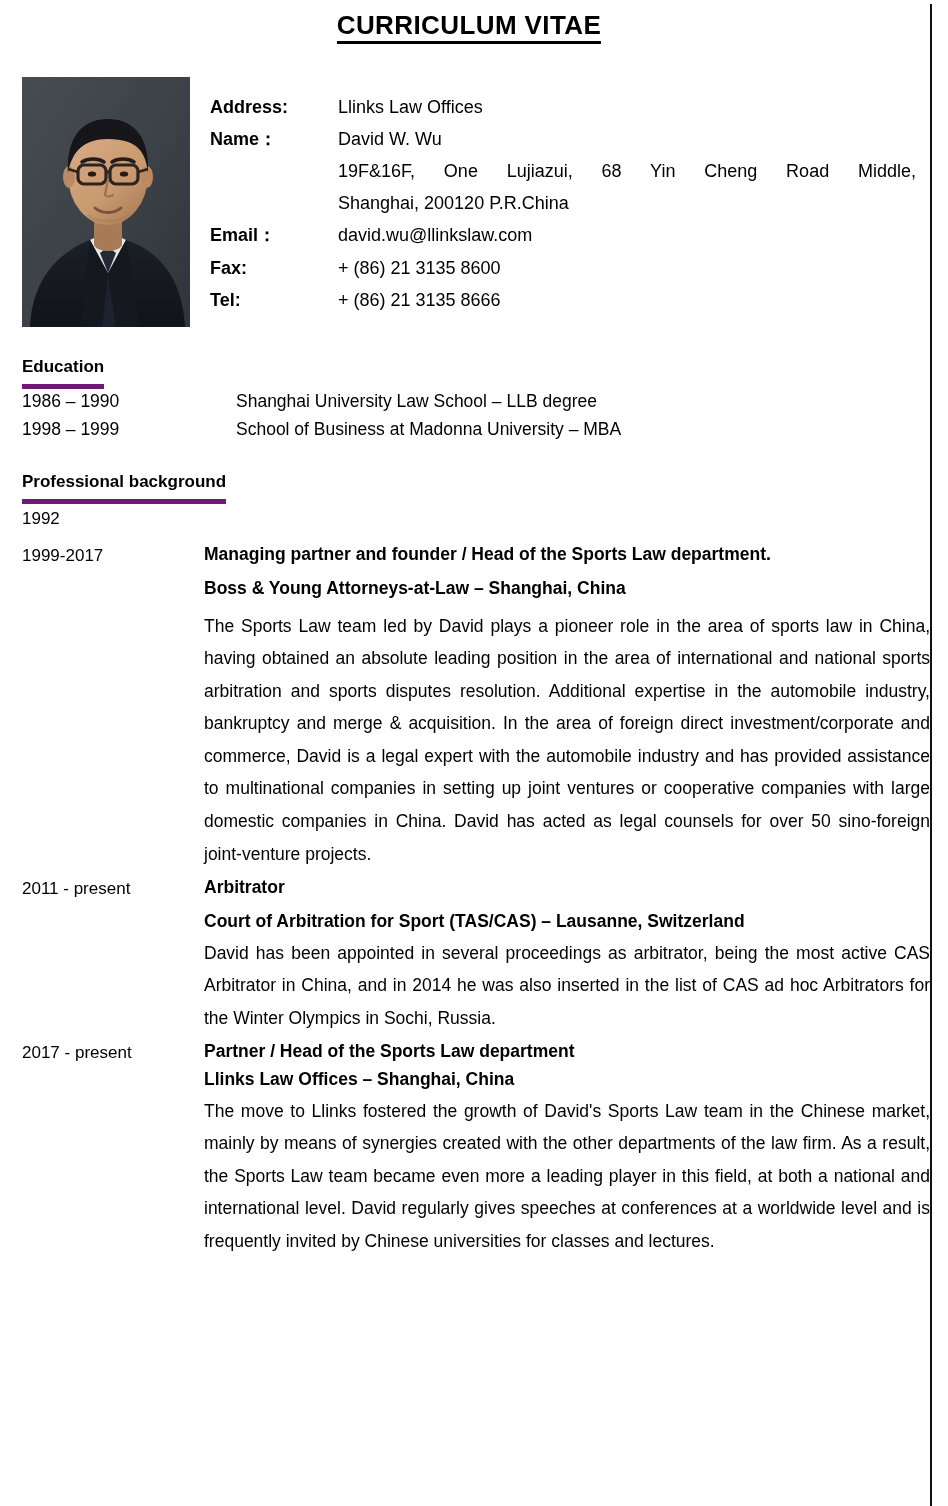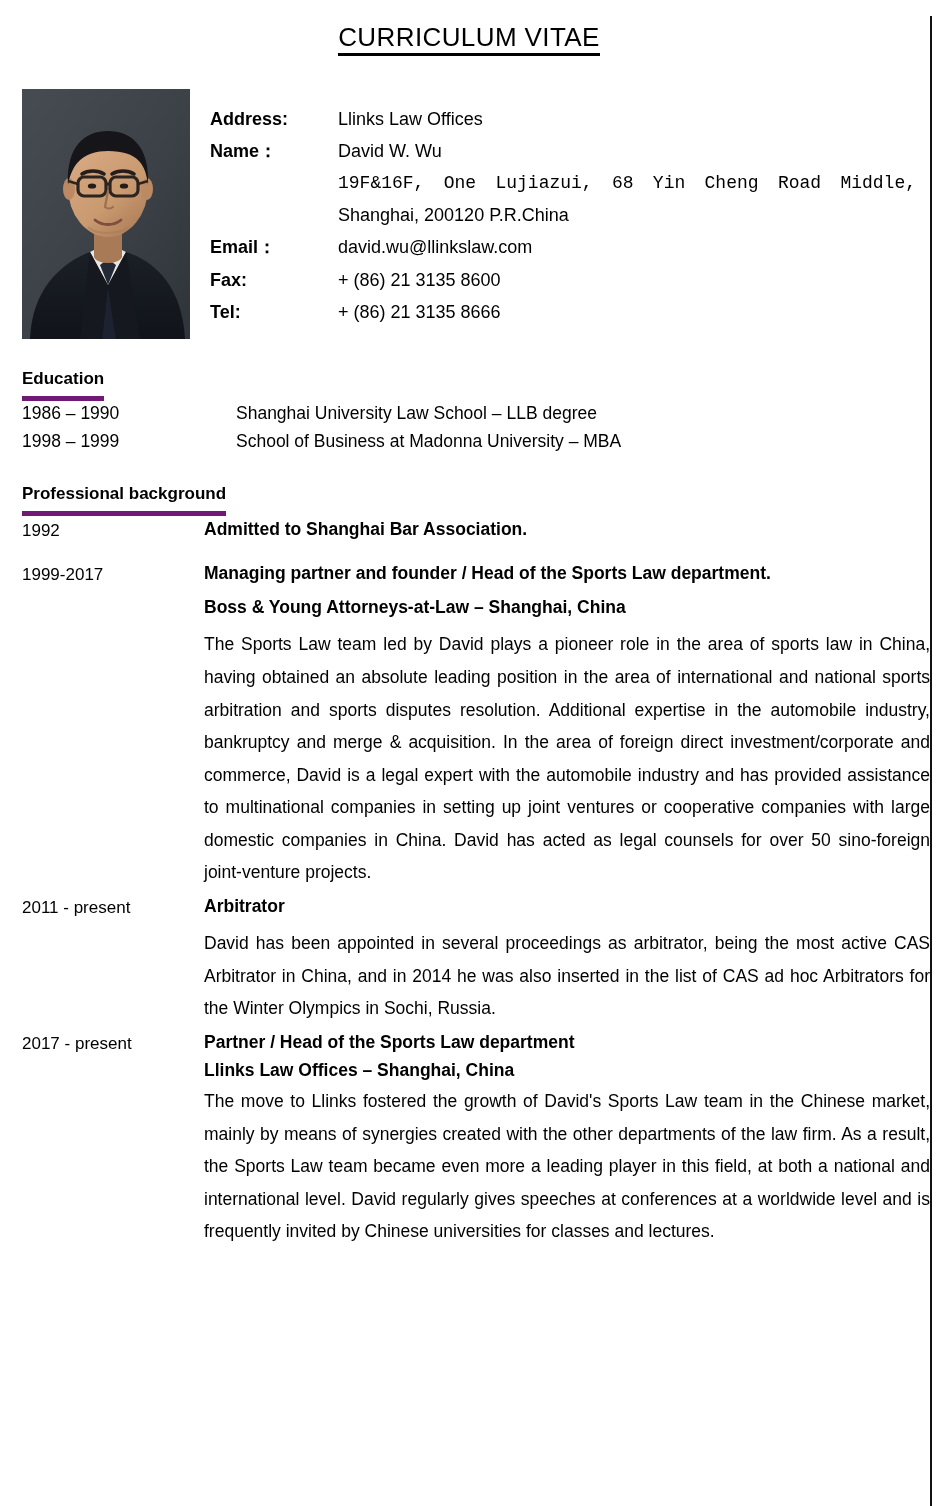--- a/index.html
+++ b/index.html
@@ -29,23 +29,23 @@
     top: 0;
     right: 16px;
     width: 2px;
     height: 1506px;
     background: #111111;
   }
 
   .doc-title {
     text-align: center;
     font-size: 26px;
-    font-weight: normal;
+    font-weight: bold;
     letter-spacing: 0.4px;
-    margin: 16px;
+    margin: 4px;
     padding-top: 6px;
     padding-right: 10px;
   }
   .doc-title span {
     border-bottom: 3px solid #000;
     padding-bottom: 1px;
   }
 
   
   .header {
@@ -90,21 +90,20 @@
   .contact-sub {
     margin-left: 128px;
     font-size: 18px;
     line-height: 1.34;
     margin-bottom: 8px;
     width: 578px;
   }
   .contact-sub.justified {
     text-align: justify;
     text-align-last: justify;
-    font-family: Liberation Mono, monospace;
   }
 
   
   .section-heading {
     font-size: 17px;
     font-weight: bold;
     margin: 0 0 12px 22px;
     display: inline-block;
   }
   .section-heading span {
@@ -296,42 +295,40 @@
   </div>
 
   <div class="section-block">
     <div class="section-heading">
       <span>Professional background</span>
     </div>
 
     
     <div class="job">
       <div class="job-date">1992</div>
-      <div class="job-body">
-        <div class="job-title">Admitted to Shanghai Bar Association.</div>
-      </div>
     </div>
 
     <div class="spacer-sm"></div>
 
     
     <div class="job">
       <div class="job-date">1999-2017</div>
       <div class="job-body">
         <div class="job-title">Managing partner and founder / Head of the Sports Law department.</div>
         <div class="job-org">Boss &amp; Young Attorneys-at-Law – Shanghai, China</div>
         <p class="job-desc">The Sports Law team led by David plays a pioneer role in the area of sports law in China, having obtained an absolute leading position in the area of international and national sports arbitration and sports disputes resolution. Additional expertise in the automobile industry, bankruptcy and merge &amp; acquisition. In the area of foreign direct investment/corporate and commerce, David is a legal expert with the automobile industry and has provided assistance to multinational companies in setting up joint ventures or cooperative companies with large domestic companies in China. David has acted as legal counsels for over 50 sino-foreign joint-venture projects.</p>
       </div>
     </div>
 
     
     <div class="job">
       <div class="job-date">2011 - present</div>
       <div class="job-body">
         <div class="job-title">Arbitrator</div>
+        <div class="job-org tight">Court of Arbitration for Sport (TAS/CAS) – Lausanne, Switzerland</div>
         <p class="job-desc"><span>David has been appointed in several proceedings as arbitrator, being the most active CAS Arbitrator in China, and in 2014 he was also inserted in the list of </span><b>CAS ad hoc Arbitrators</b><span> for the Winter Olympics in Sochi, Russia.</span></p>
       </div>
     </div>
 
     
     <div class="job">
       <div class="job-date">2017 - present</div>
       <div class="job-body">
         <div class="job-title tight">Partner / Head of the Sports Law department</div>
         <div class="job-org tight">Llinks Law Offices – Shanghai, China</div>

